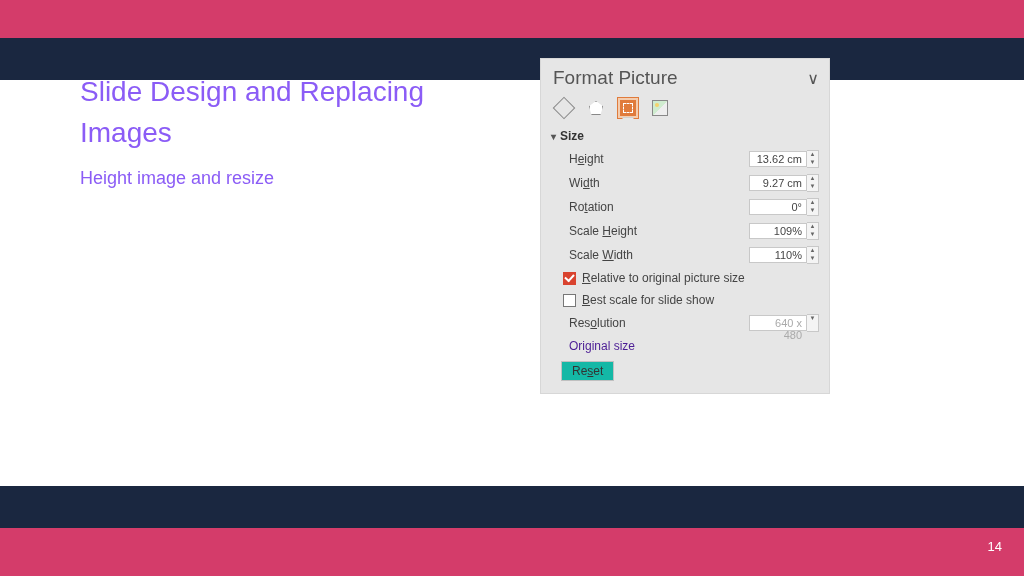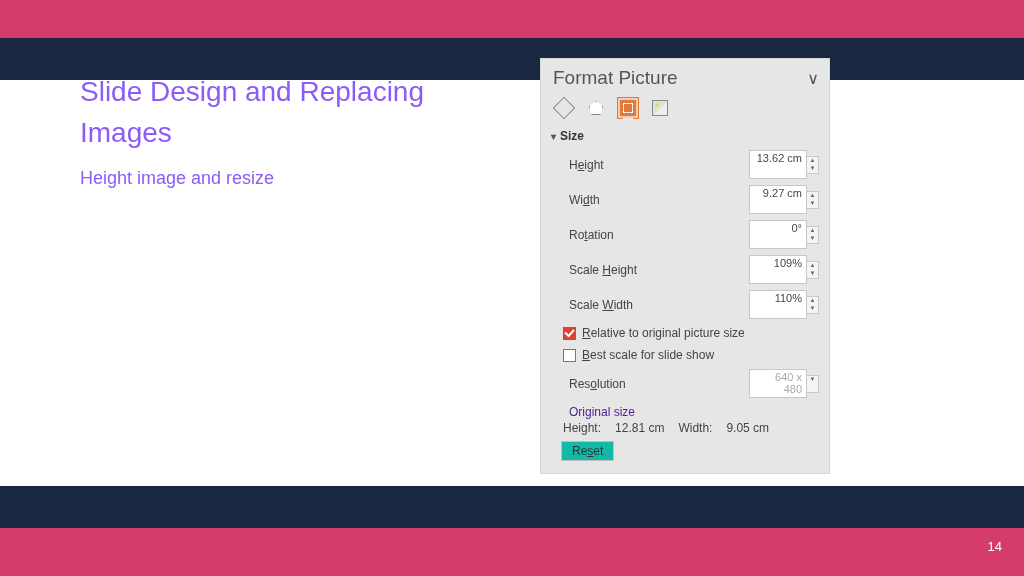--- a/index.html
+++ b/index.html
@@ -59,21 +59,21 @@
 
   .sect-head { display:flex; align-items:center; gap:4px; font-size:12px; font-weight:700;
     color:#333; padding:6px 0 4px 0; cursor:pointer; }
   .sect-chev { font-size:10px; color:#555; }
 
   .row { display:flex; align-items:center; font-size:12px; color:#444;
     padding:3px 0 3px 18px; }
   .row .lbl { flex:1 1 auto; }
   .row .lbl u { text-decoration: underline; }
   .spin { display:flex; align-items:center; }
-  .spin .val { width:58px; height:29px; background:#fff; border:1px solid #c8c8c8;
+  .spin .val { width:58px; height:16px; background:#fff; border:1px solid #c8c8c8;
     font-size:11px; padding:1px 4px; text-align:right; }
   .spin .arrows { width:12px; height:18px; border:1px solid #c8c8c8; border-left:none;
     background:#f4f4f4; display:flex; flex-direction:column; }
   .spin .arrows span{ flex:1; font-size:6px; line-height:7px; text-align:center; color:#666; cursor:pointer; }
   .spin.disabled .val { color:#aaa; }
 
   .chk-row { display:flex; align-items:center; gap:6px; font-size:12px; color:#444;
     padding:4px 0 4px 12px; }
   .chk { width:13px; height:13px; border:1px solid #777; background:#fff; display:flex;
     align-items:center; justify-content:center; cursor:pointer; }
@@ -202,24 +202,18 @@
     <span class="lbl"><span>Res</span><u>o</u><span>lution</span></span>
     <span class="spin disabled">
       <span class="val" style="text-align:right">640 x 480</span>
       <span class="arrows">
           <span>▼</span>
         </span>
     </span>
   </div>
 
   <div class="sub-block">Original size</div>
-  <div class="orig-line">
-    <span>Height:</span>
-    <span>12.81 cm</span>
-    <span>Width:</span>
-    <span>9.05 cm</span>
-  </div>
 
   <div class="reset-row">
     <button class="reset-btn"><span>Re</span><u>s</u><span>et</span></button>
   </div>
 
 </div>
 
 </body></html>

